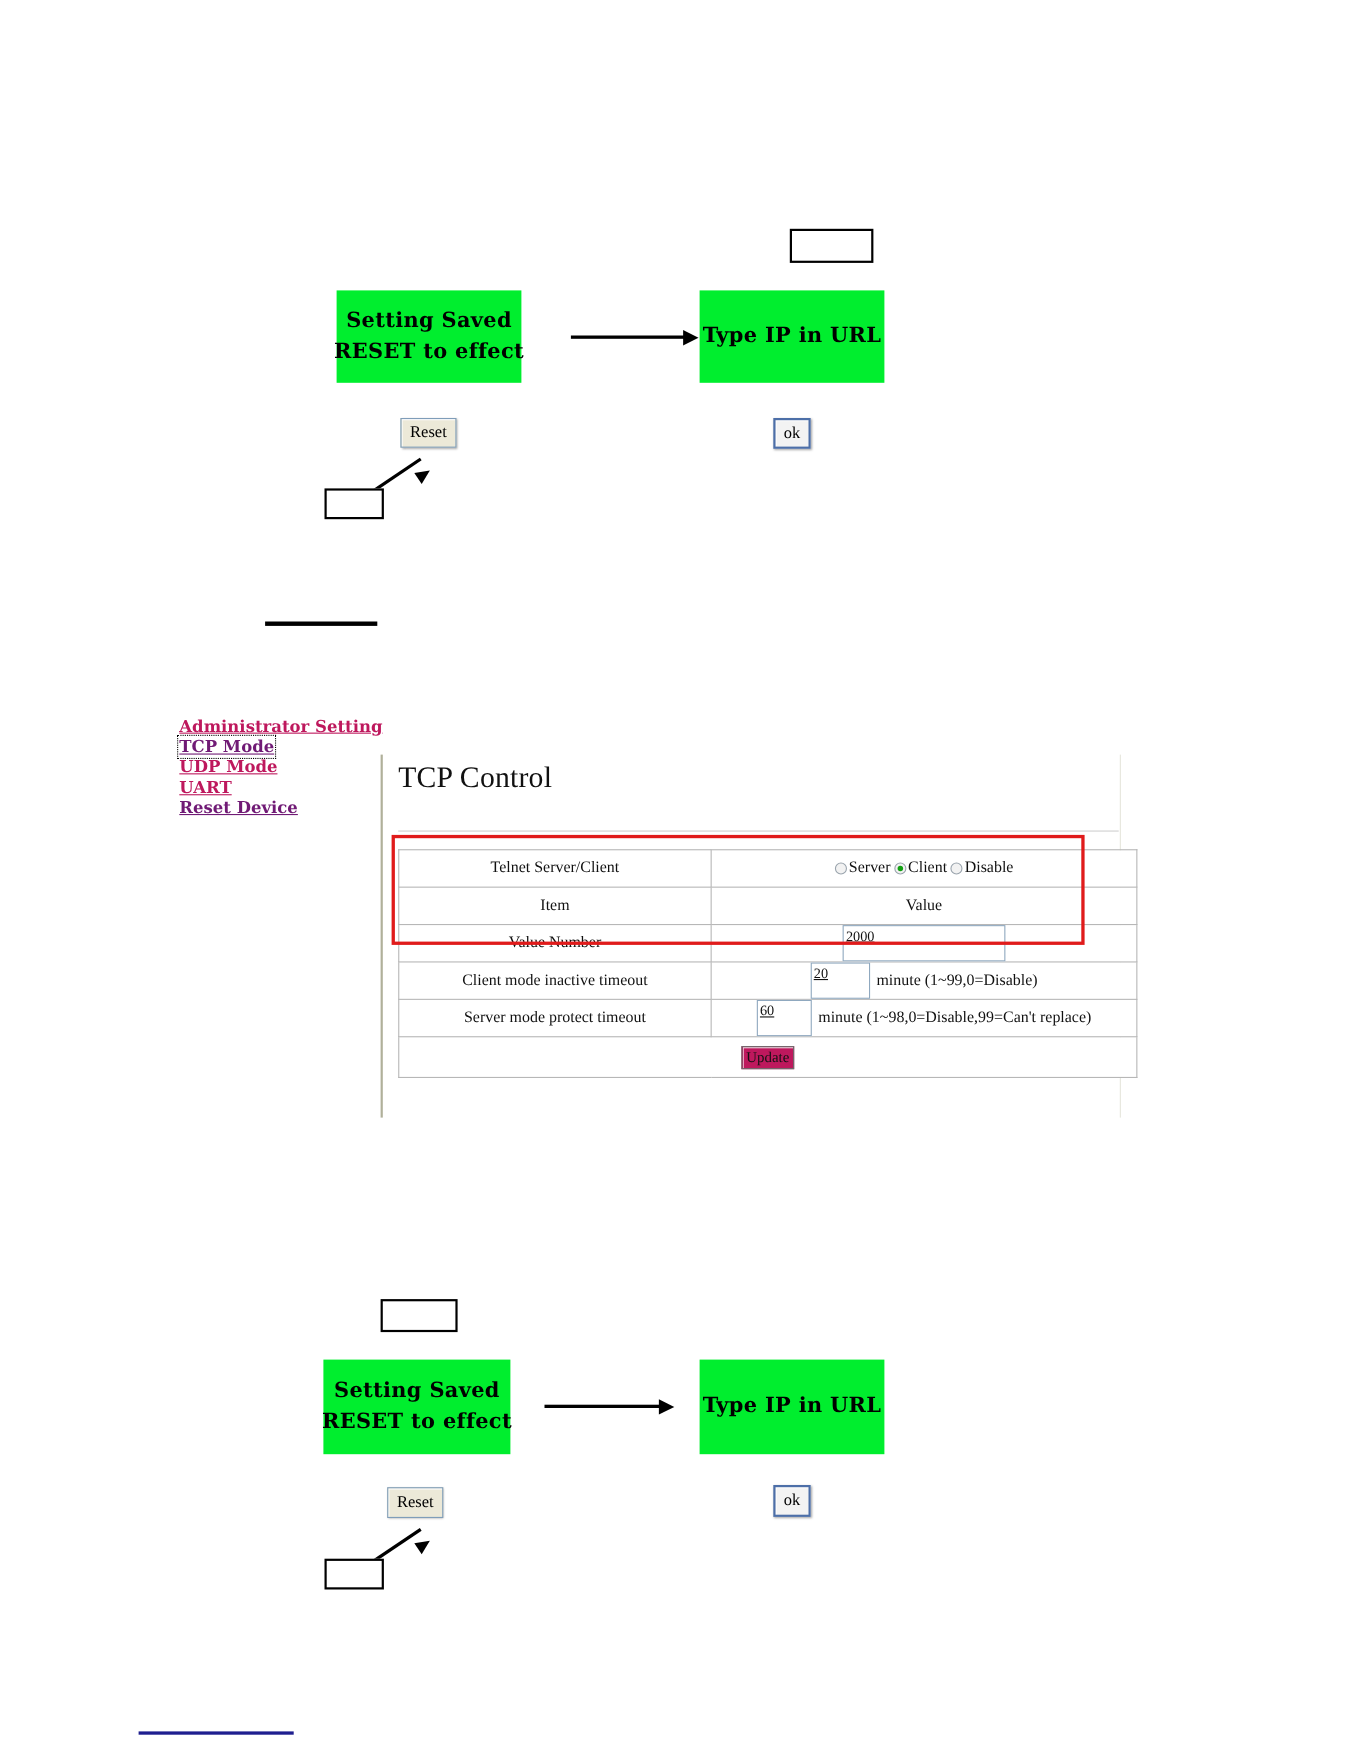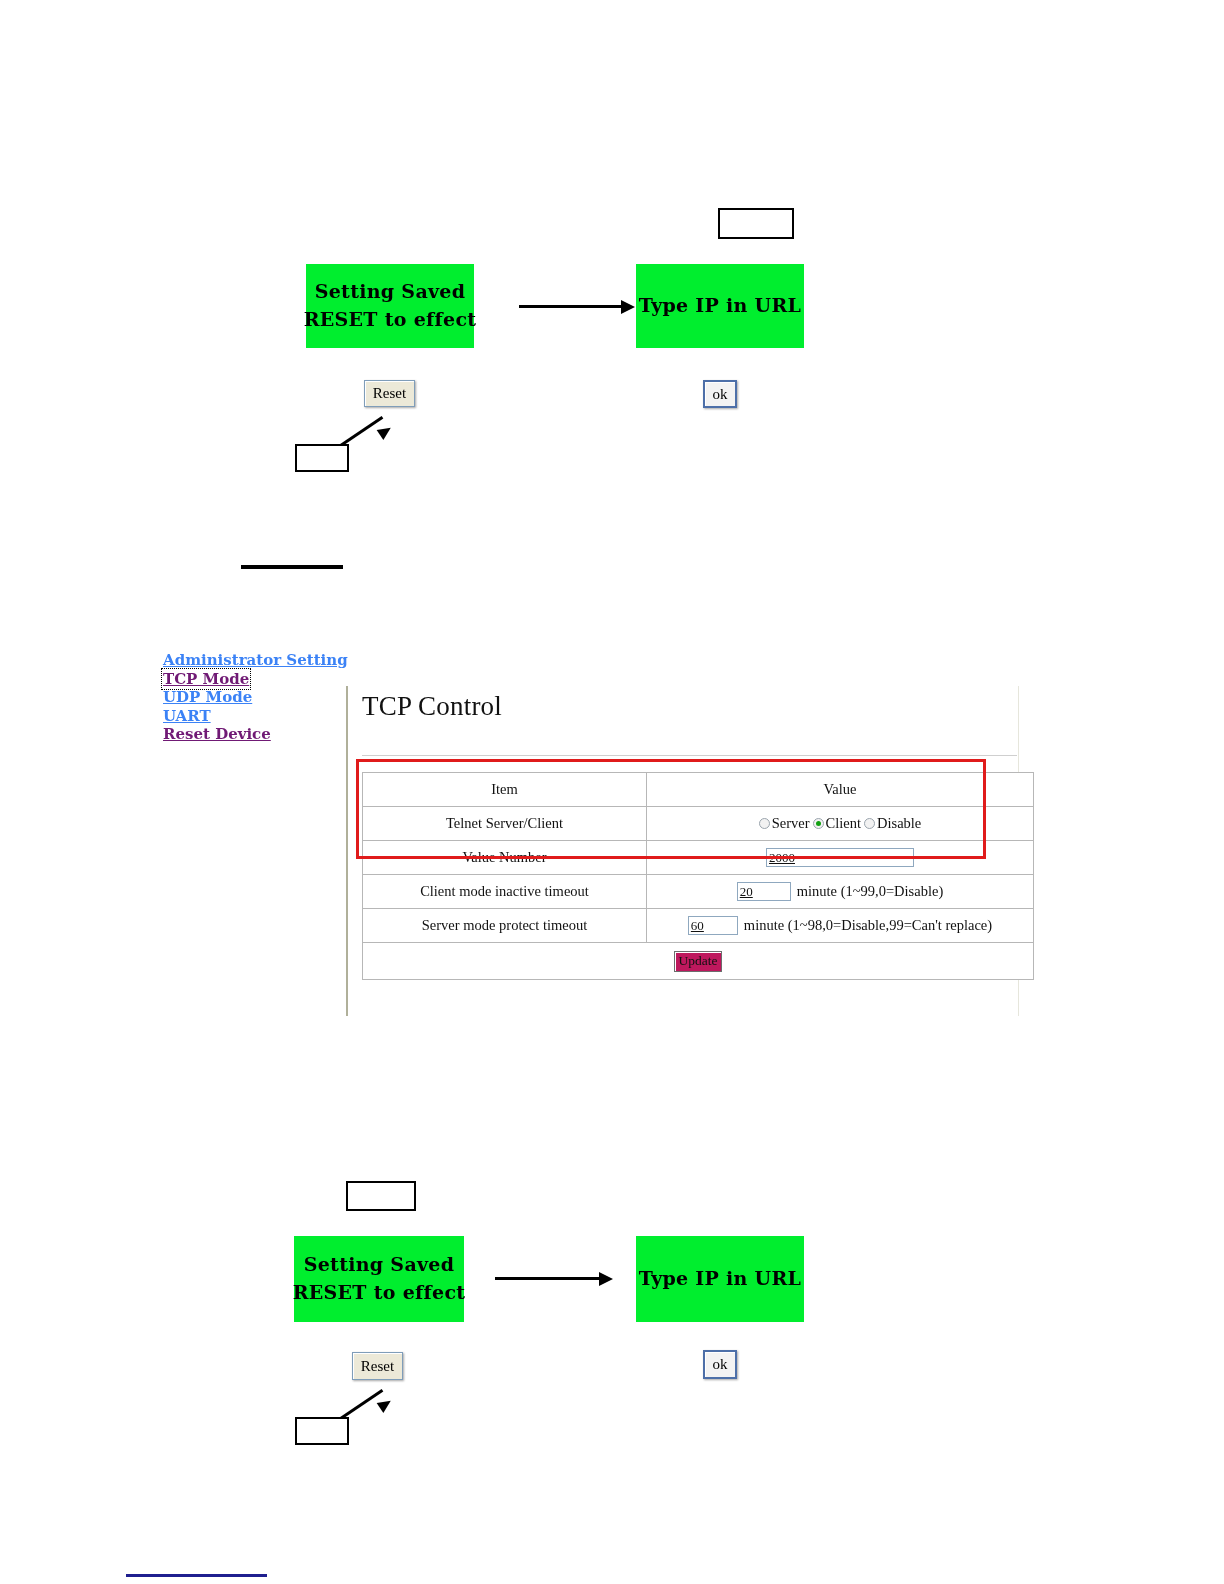--- a/index.html
+++ b/index.html
@@ -117,21 +117,21 @@
     font-family: "DejaVu Serif", serif;
     font-weight: bold;
     font-size: 15px;
     line-height: 18.5px;
   }
   .nav-list li { white-space: nowrap; }
   .nav-link {
     text-decoration: underline;
     cursor: pointer;
   }
-  .nav-link.link-unvisited { color: #3b82f6; text-decoration: underline; }
+  .nav-link.link-unvisited { color: #be185d; text-decoration: underline; }
   .nav-link.link-visited   { color: #701a75; }
   .nav-link.focused {
     outline: 1px dotted #000000;
     outline-offset: 1px;
   }
 
   
   table.tcp-table {
     border-collapse: collapse;
     width: 100%;
@@ -194,21 +194,21 @@
   
   .tinput {
     border: 1px solid #8fa8bf;
     background: #ffffff;
     box-sizing: border-box;
     font-family: "Liberation Serif", serif;
     font-size: 13px;
     color: #111111;
     padding: 0 2px;
     line-height: 17px;
-    height: 19px;
+    height: 33px;
     overflow: hidden;
     white-space: nowrap;
     text-align: left;
     display: inline-block;
     text-decoration: underline;
   }
   .hint {
     font-family: "Liberation Serif", serif;
     font-size: 14.5px;
     white-space: nowrap;
@@ -296,45 +296,45 @@
   <div class="abs frame-border-left" style="left:186px; top:0px; width:670px; height:330px;margin-top:41px;">
 
     <div class="page-title abs" style="left:14px; top:5px;">TCP Control</div>
 
     <hr class="title-hr abs" style="left:14px; top:69px; width:655px;">
 
     <div class="abs" style="left:14px; top:86px; width:655px;">
       <table class="tcp-table">
         <tbody>
           <tr>
-            <td class="col-item">Item</td>
-            <td class="col-value" colspan="1">Value</td>
-          </tr>
-
-          <tr>
             <td class="col-item">Telnet Server/Client</td>
             <td class="col-value">
               <div class="radio-group">
                 <label class="radio-opt">
                   <span class="radio"></span>
                   <span>Server</span>
                 </label>
                 <label class="radio-opt">
                   <span class="radio checked"></span>
                   <span>Client</span>
                 </label>
                 <label class="radio-opt">
                   <span class="radio"></span>
                   <span>Disable</span>
                 </label>
               </div>
             </td>
           </tr>
 
           <tr>
+            <td class="col-item">Item</td>
+            <td class="col-value" colspan="1">Value</td>
+          </tr>
+
+          <tr>
             <td class="col-item">Value Number</td>
             <td class="col-value">
               <div class="val-wrap">
                 <span class="tinput" style="width:148px;">2000</span>
               </div>
             </td>
           </tr>
 
 
           <tr>

